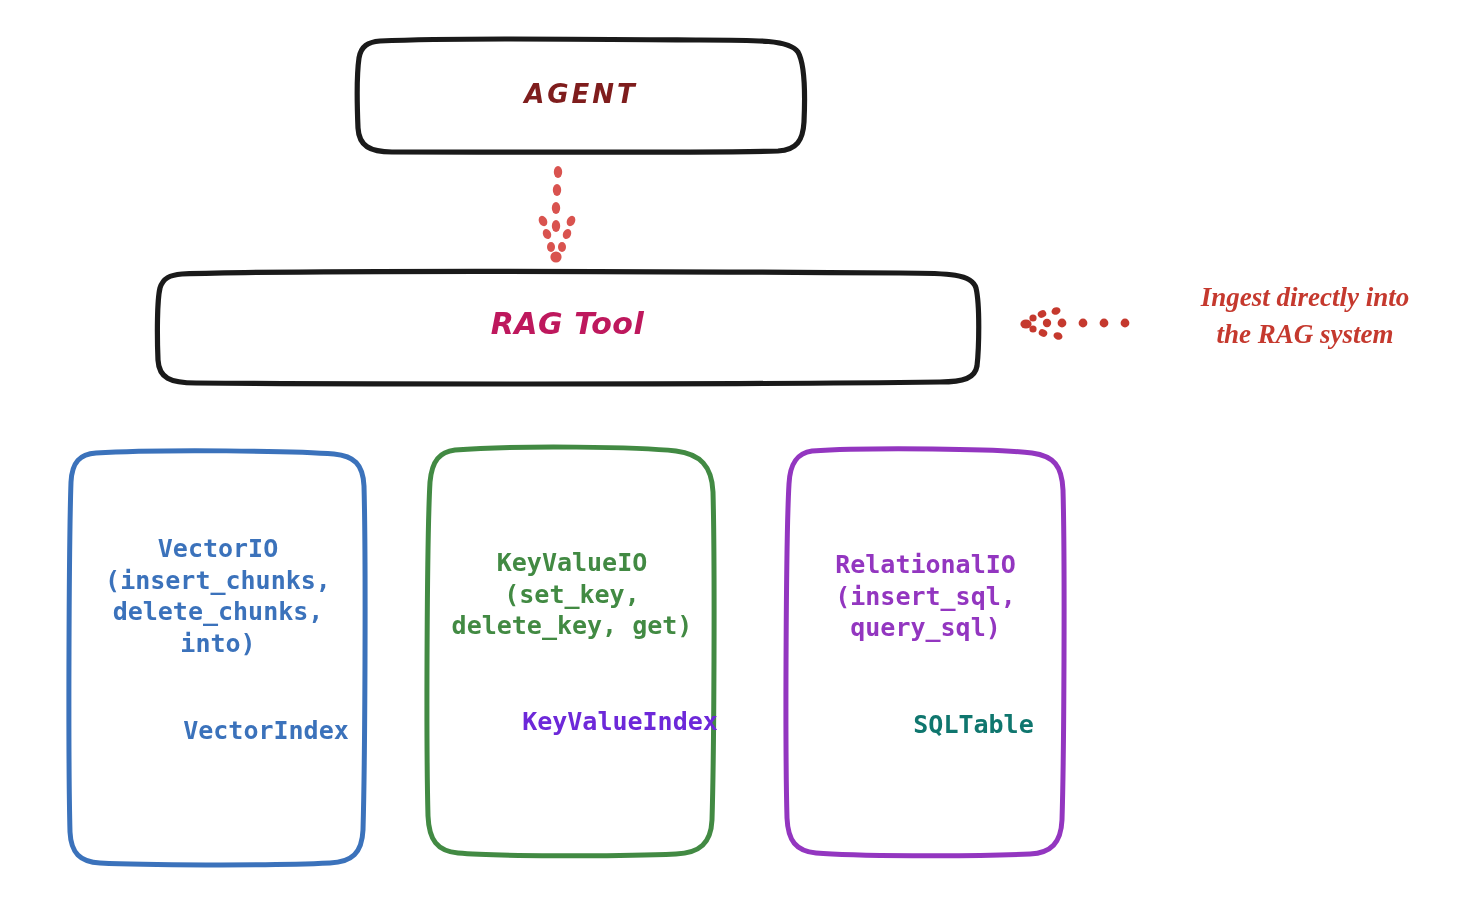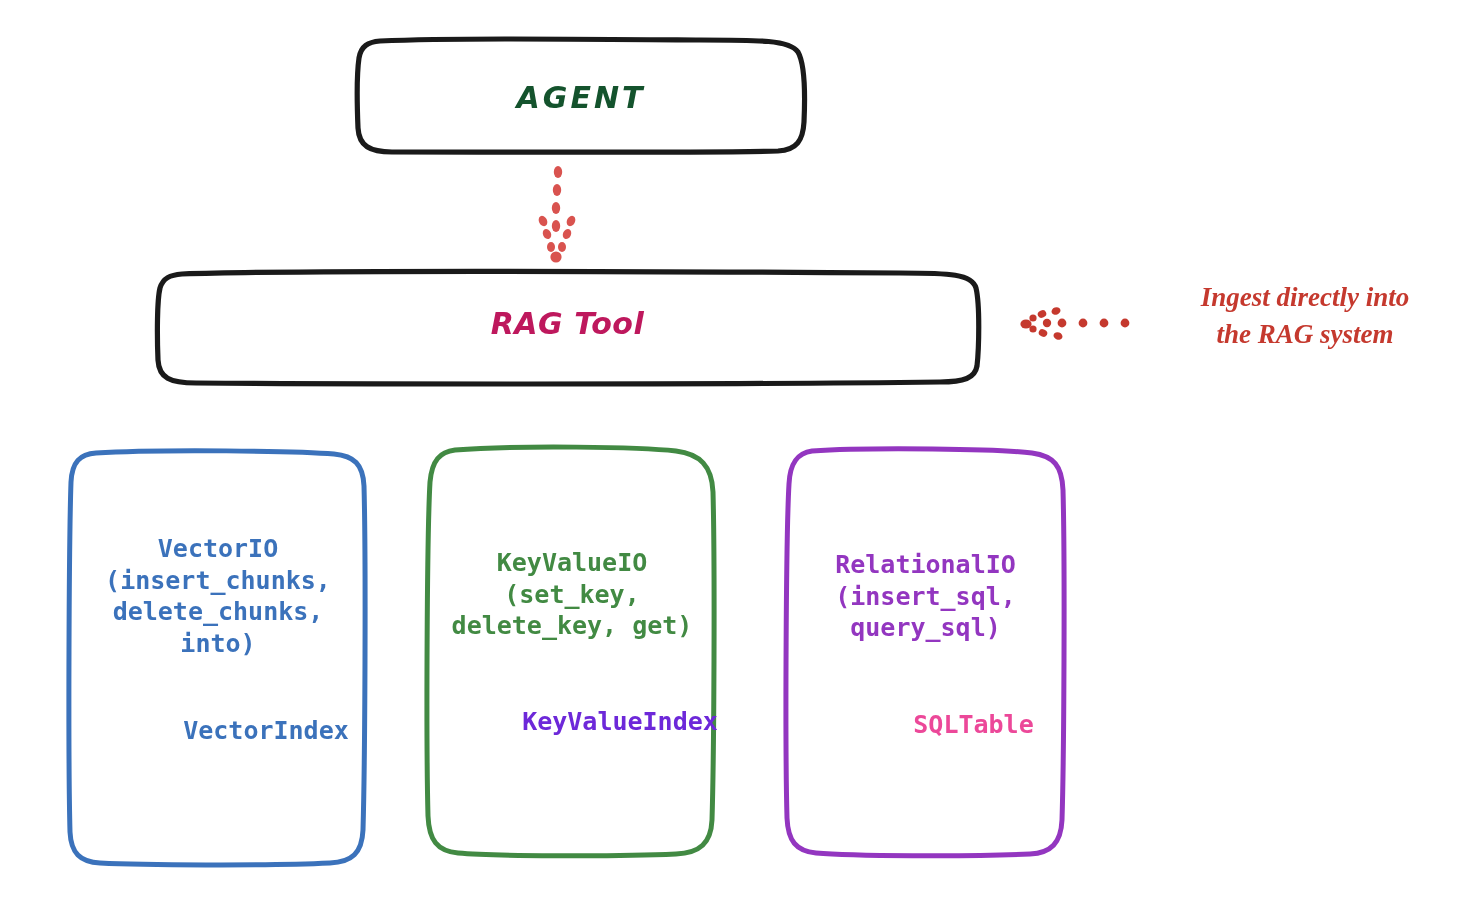--- a/index.html
+++ b/index.html
@@ -46,23 +46,23 @@
     font-family: "DejaVu Sans", sans-serif;
     font-style: italic;
     font-weight: 600;
   }
 
   
   #agent-label {
     left: 357px;
     top: 78px;
     width: 448px;
-    font-size: 30px;
+    font-size: 26px;
     letter-spacing: 3px;
-    color: #14532d;
+    color: #7f1d1d;
   }
 
   
   #ragtool-label {
     left: 157px;
     top: 304px;
     width: 821px;
     font-size: 30px;
     color: #be185d;
     letter-spacing: 0.5px;
@@ -98,21 +98,21 @@
   .store-api  { font-size: 25px; }
   .store-index{ font-size: 25px; margin-left: 48px; }
 
   #vector-api   { left: 72px;  top: 533px; width: 292px; color: #3b72bb; }
   #vector-index { left: 72px;  top: 715px; width: 292px; color: #3b72bb; }
 
   #kv-api       { left: 428px; top: 547px; width: 288px; color: #428a43; }
   #kv-index     { left: 428px; top: 706px; width: 288px; color: #6d28d9; }
 
   #rel-api      { left: 787px; top: 549px; width: 277px; color: #9336c0; }
-  #rel-index    { left: 787px; top: 709px; width: 277px; color: #ec4899; }
+  #rel-index    { left: 787px; top: 709px; width: 277px; color: #0f766e; }
 </style>
 </head>
 <body>
 
 <div id="canvas">
 
   <svg class="svg-layer" viewBox="0 0 1484 910" xmlns="http://www.w3.org/2000/svg">
 
     <g>
       <path d="M 380 41

